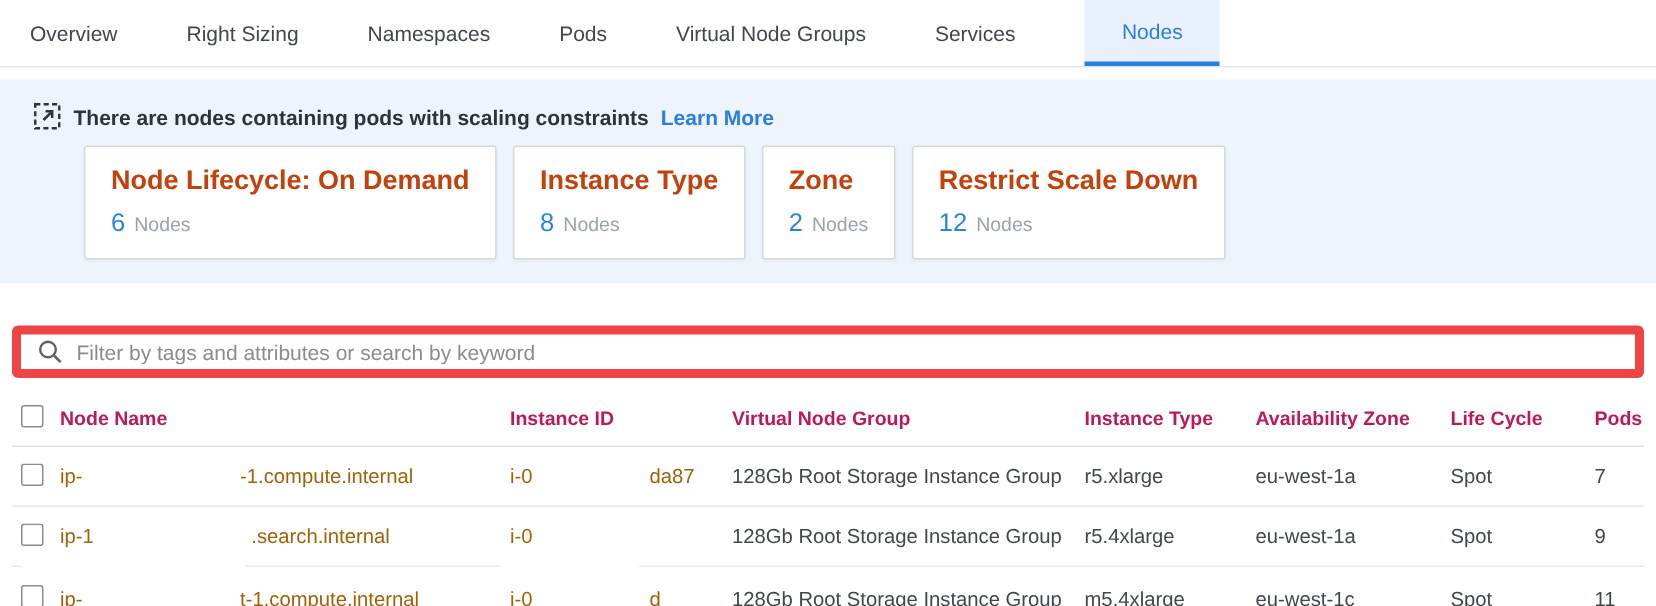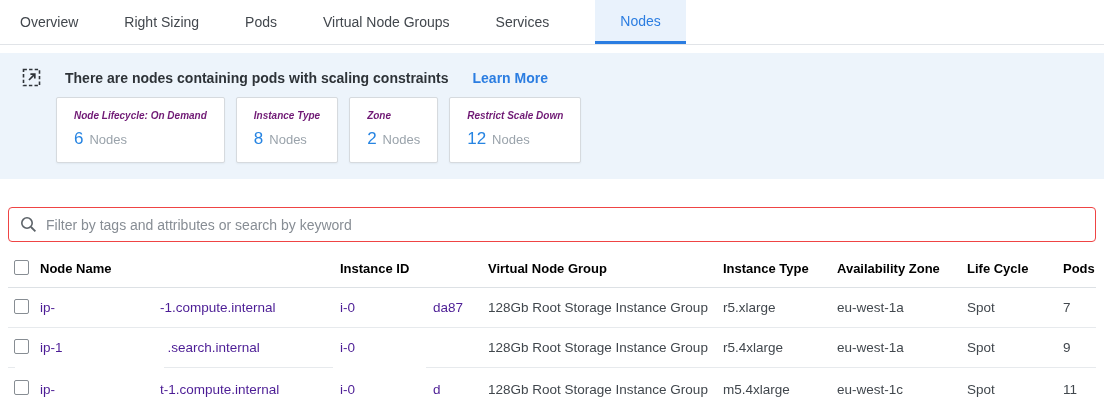--- a/index.html
+++ b/index.html
@@ -8,69 +8,70 @@
 
   
   .tabbar { display: flex; align-items: stretch; height: 45px; border-bottom: 1px solid #e1e4e8;
     padding-left: 20px; gap: 46px; font-size: 14px; color: #42474d; }
   .tab { display: flex; align-items: center; white-space: nowrap; cursor: pointer; }
   .tab.active { background: #e9f2fc; color: #2b7de1; padding: 0 25px;
     border-bottom: 3px solid #2b7de1; }
 
   
   .banner { background: #edf4fb; margin-top: 8px; padding: 9px 0 16px; }
-  .banner-msg { display: flex; align-items: center; gap: 24px; padding: 6px 0 10px 22px;
+  .banner-msg { display: flex; align-items: center; gap: 8px; padding: 6px 0 10px 22px;
     font-size: 14px; font-weight: bold; color: #2e3338; }
   .banner-msg .txt { font-weight: bold; }
   .learn-more { color: #2b7de1; cursor: pointer; font-weight: bold; }
   .scale-icon { width: 19px; height: 19px; flex: 0 0 auto; }
 
   .cards { display: flex; gap: 11px; margin-left: 56px; }
   .card { background: #fff; border: 1px solid #d6dade; border-radius: 2px;
     padding: 12px 17px 13px; box-shadow: 0 1px 2px rgba(40,60,80,.06); cursor: pointer; }
-  .card-title { font-size: 10px; font-weight: bold; color: #701a75; margin-bottom: 8px; white-space: nowrap; font-style: italic; }
+  .card-title { font-size: 18px; font-weight: bold; color: #c2410c; margin-bottom: 8px; white-space: nowrap; }
   .card-value { font-size: 17px; color: #2684e2; }
   .card-unit { font-size: 13px; color: #9aa3ab; margin-left: 6px; }
 
   
   .content { padding: 0 8px; }
   .search { display: flex; align-items: center; height: 35px; margin-top: 28px;
-    border: 1px solid #ef4444; border-radius: 4px; padding: 0 11px; gap: 9px; background: #fff; }
+    border: 6px solid #ef4444; border-radius: 4px; padding: 0 11px; gap: 9px; background: #fff; }
   .search svg { flex: 0 0 auto; }
   .search input { border: none; outline: none; flex: 1; font-size: 14px; color: #333;
     font-family: "Liberation Sans", sans-serif; background: transparent; }
   .search input::placeholder { color: #878d94; opacity: 1; }
 
   
   .table { margin-top: 8px; font-size: 13.5px; }
   .trow { position: relative; display: grid;
     grid-template-columns: 26px 300px 148px 235px 114px 130px 96px 1fr;
     align-items: center; height: 40px; padding-left: 6px;
     border-bottom: 1px solid #e7eaed; color: #41474d; }
-  .trow.head { height: 38px; font-size: 13px; font-weight: bold; color: #000000;
+  .trow.head { height: 38px; font-size: 13px; font-weight: bold; color: #be185d;
     border-bottom: 1px solid #dde1e5; }
   .trow.last { border-bottom: none; height: 42px; }
   .cell { white-space: nowrap; overflow: hidden; }
   .cb { width: 15px; height: 15px; border: 1px solid #878d93; border-radius: 2px;
     background: #fff; display: inline-block; cursor: pointer; }
-  .link { color: #4c1d95; cursor: pointer; }
+  .link { color: #a16207; cursor: pointer; }
   .frag-cell { display: flex; align-items: center; }
   .redact { display: inline-block; height: 14px; background: #fff; }
   .redact.name-gap { width: 105px; }
   .redact.id-gap { width: 78px; }
   .patch { position: absolute; background: #fff; height: 4px; top: -2px; }
   .patch.p1 { left: 7px;  width: 149px; }
   .patch.p2 { left: 325px; width: 93px; }
 </style>
 </head>
 <body>
 
 <nav class="tabbar">
   <div class="tab">Overview</div>
   <div class="tab">Right Sizing</div>
+  <div class="tab">Namespaces</div>
   <div class="tab">Pods</div>
   <div class="tab">Virtual Node Groups</div>
   <div class="tab">Services</div>
   <div class="tab active">Nodes</div>
 
 </nav>
 
 <section class="banner">
   <div class="banner-msg">
     <svg class="scale-icon" viewBox="0 0 19 19">

